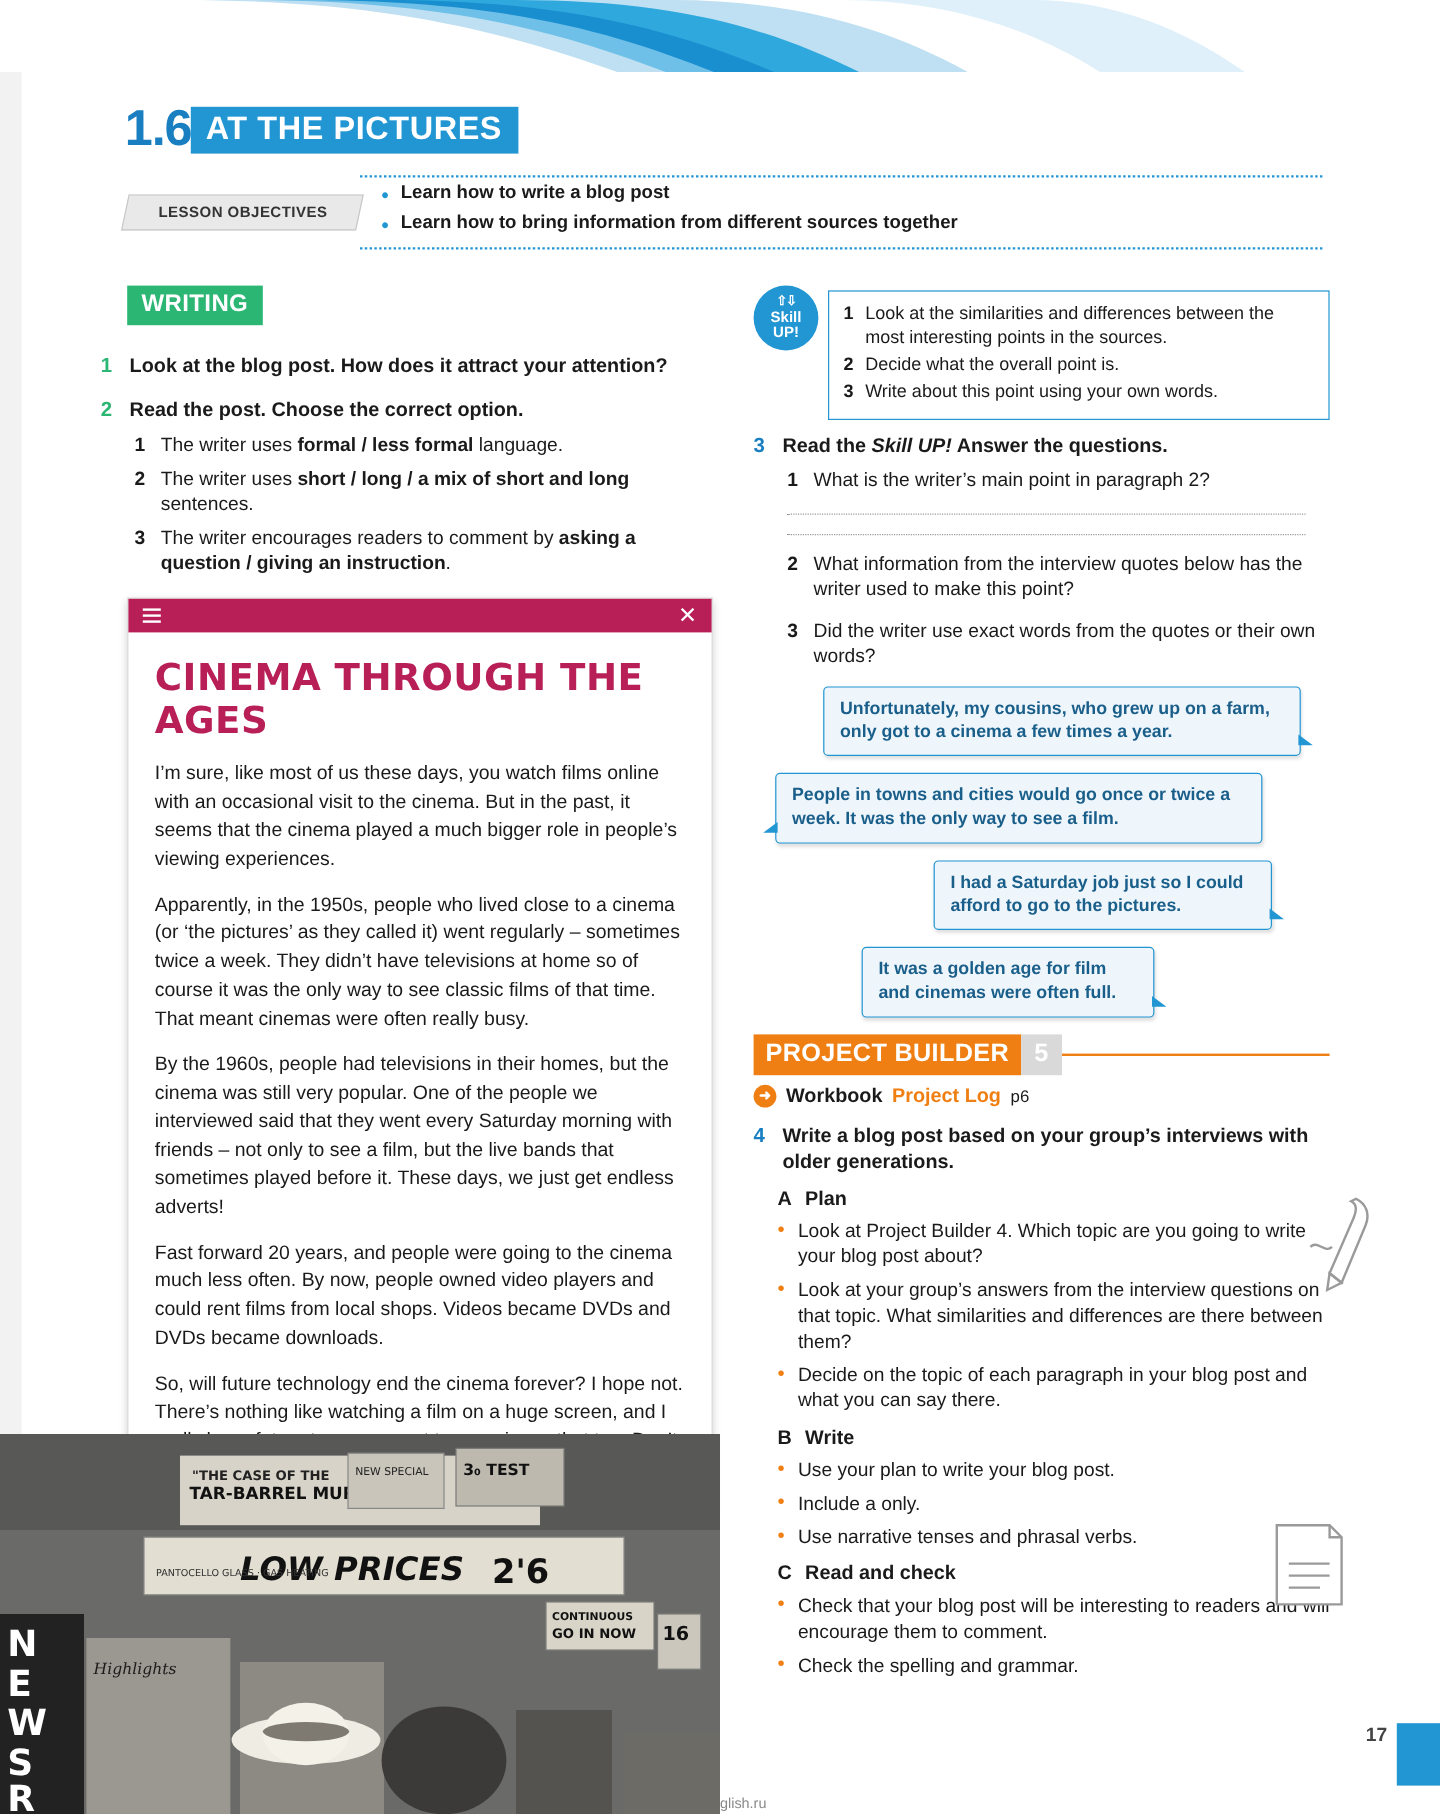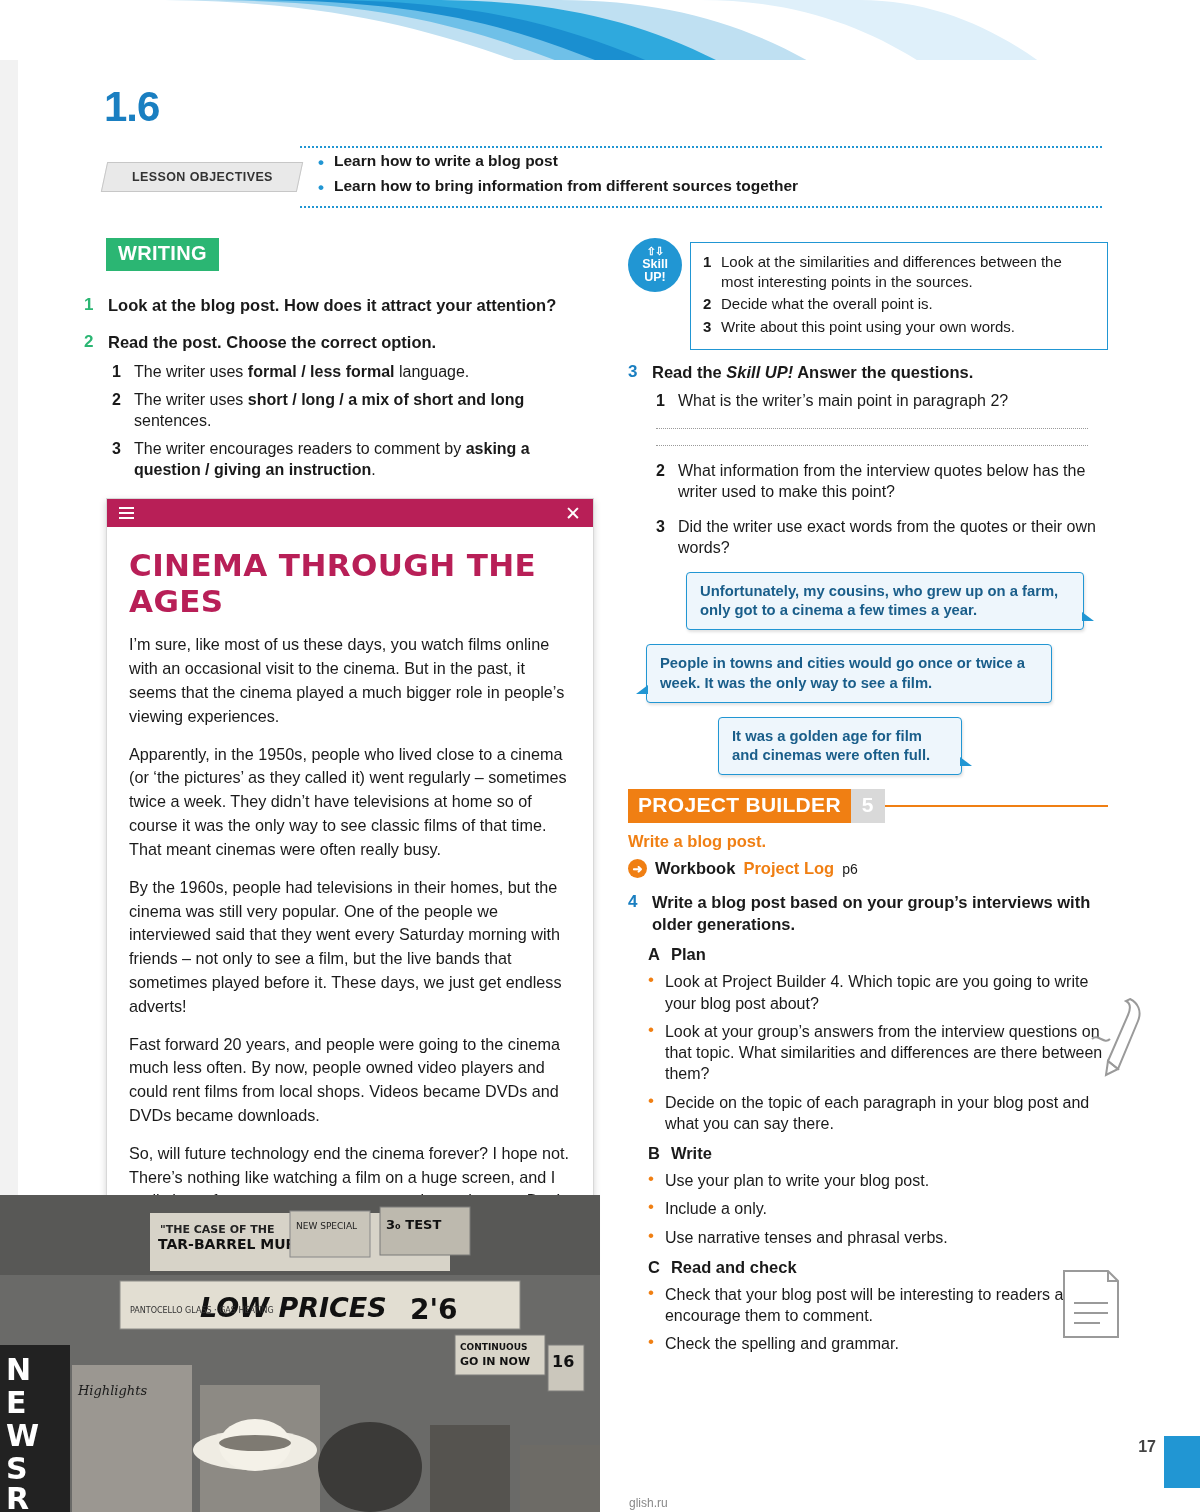--- a/index.html
+++ b/index.html
@@ -108,21 +108,21 @@
   .wb .proj { color:#f07f13; }
   .wb .p6 { font-weight:normal; font-size:14px; }
 
   .bullets { margin-top:6px; }
   .bul-item { display:flex; gap:11px; font-size:16px; line-height:1.33; margin-top:7px; padding-left:20px;}
   .bul-item .dot { color:#f07f13; font-size:17px; line-height:1.1; }
   .abc { font-weight:bold; font-size:16.5px; margin-top:10px; padding-left:20px; display:flex; gap:11px;}
 
   .pagenum { position:absolute; right:44px; bottom:56px; font-size:16px; font-weight:bold; color:#444; }
   .corner { position:absolute; right:0; bottom:24px; width:36px; height:52px; background:#2196d3; }
-  .watermark { position:absolute; left:629px; bottom:2px; font-size:12px; color:#888; }
+  .watermark { position:absolute; left:600px; bottom:2px; font-size:12px; color:#888; }
 
   .left-strip { position:absolute; left:0; top:60px; width:18px; height:1135px; background:#f2f2f2; }
 </style>
 </head>
 <body>
 
 <div class="page">
 
   <div class="hdr">
     <svg width="1200" height="62" viewBox="0 0 1200 62">
@@ -134,20 +134,21 @@
       <path d="M430,0 C560,0 640,22 720,62 L1200,62 L1200,0 Z" fill="#bfe0f2"></path>
       <path d="M560,0 C660,0 740,22 810,62 L1200,62 L1200,0 Z" fill="#ffffff"></path>
       <path d="M700,0 C790,0 860,24 920,62 L1200,62 L1200,0 Z" fill="#dff0fa"></path>
       <path d="M860,0 C930,0 990,26 1040,62 L1200,62 L1200,0 Z" fill="#ffffff"></path>
     </svg>
   </div>
   <div class="left-strip"></div>
 
   <div class="title-row">
     <div class="num">1.6</div>
+    <div class="title-box">AT THE PICTURES</div>
   </div>
   <div class="dots-line" style="top:146px;"></div>
   <div class="dots-line" style="top:206px;"></div>
 
   <div class="obj-tab">
     <div class="shape"><span>LESSON OBJECTIVES</span></div>
   </div>
   <div class="obj-list">
     <div class="obj-item">
       <span class="bul">•</span>
@@ -286,30 +287,30 @@
     </div>
 
     <div class="sub" style="margin-top:14px;">
       <span class="sn">3</span>
       <span>Did the writer use exact words from the quotes or their own words?</span>
     </div>
 
     <div style="margin-top:14px;">
       <div class="bubble b2 tail-r">Unfortunately, my cousins, who grew up on a farm, only got to a cinema a few times a year.</div>
       <div class="bubble b1 tail-l">People in towns and cities would go once or twice a week. It was the only way to see a film.</div>
+      <div class="bubble b3 tail-r">I had a Saturday job just so I could afford to go to the pictures.</div>
       <div class="bubble b4 tail-r">It was a golden age for film and cinemas were often full.</div>
     </div>
 
     <div class="pb-head">
       <div class="pb-bar">
         <div class="pb-label">PROJECT BUILDER</div>
         <div class="pb-num">5</div>
         <div class="pb-rule"></div>
       </div>
-      <div class="pb-sub">Write a blog post.</div>
       <div class="wb">
         <span class="arrow-circle">➜</span>
         <span>Workbook</span>
         <span class="proj">Project Log</span>
         <span class="p6">p6</span>
       </div>
 
       <div class="q" style="margin-top:14px;">
         <div class="n blue">4</div>
         <div class="txt">Write a blog post based on your group’s interviews with older generations.</div>

